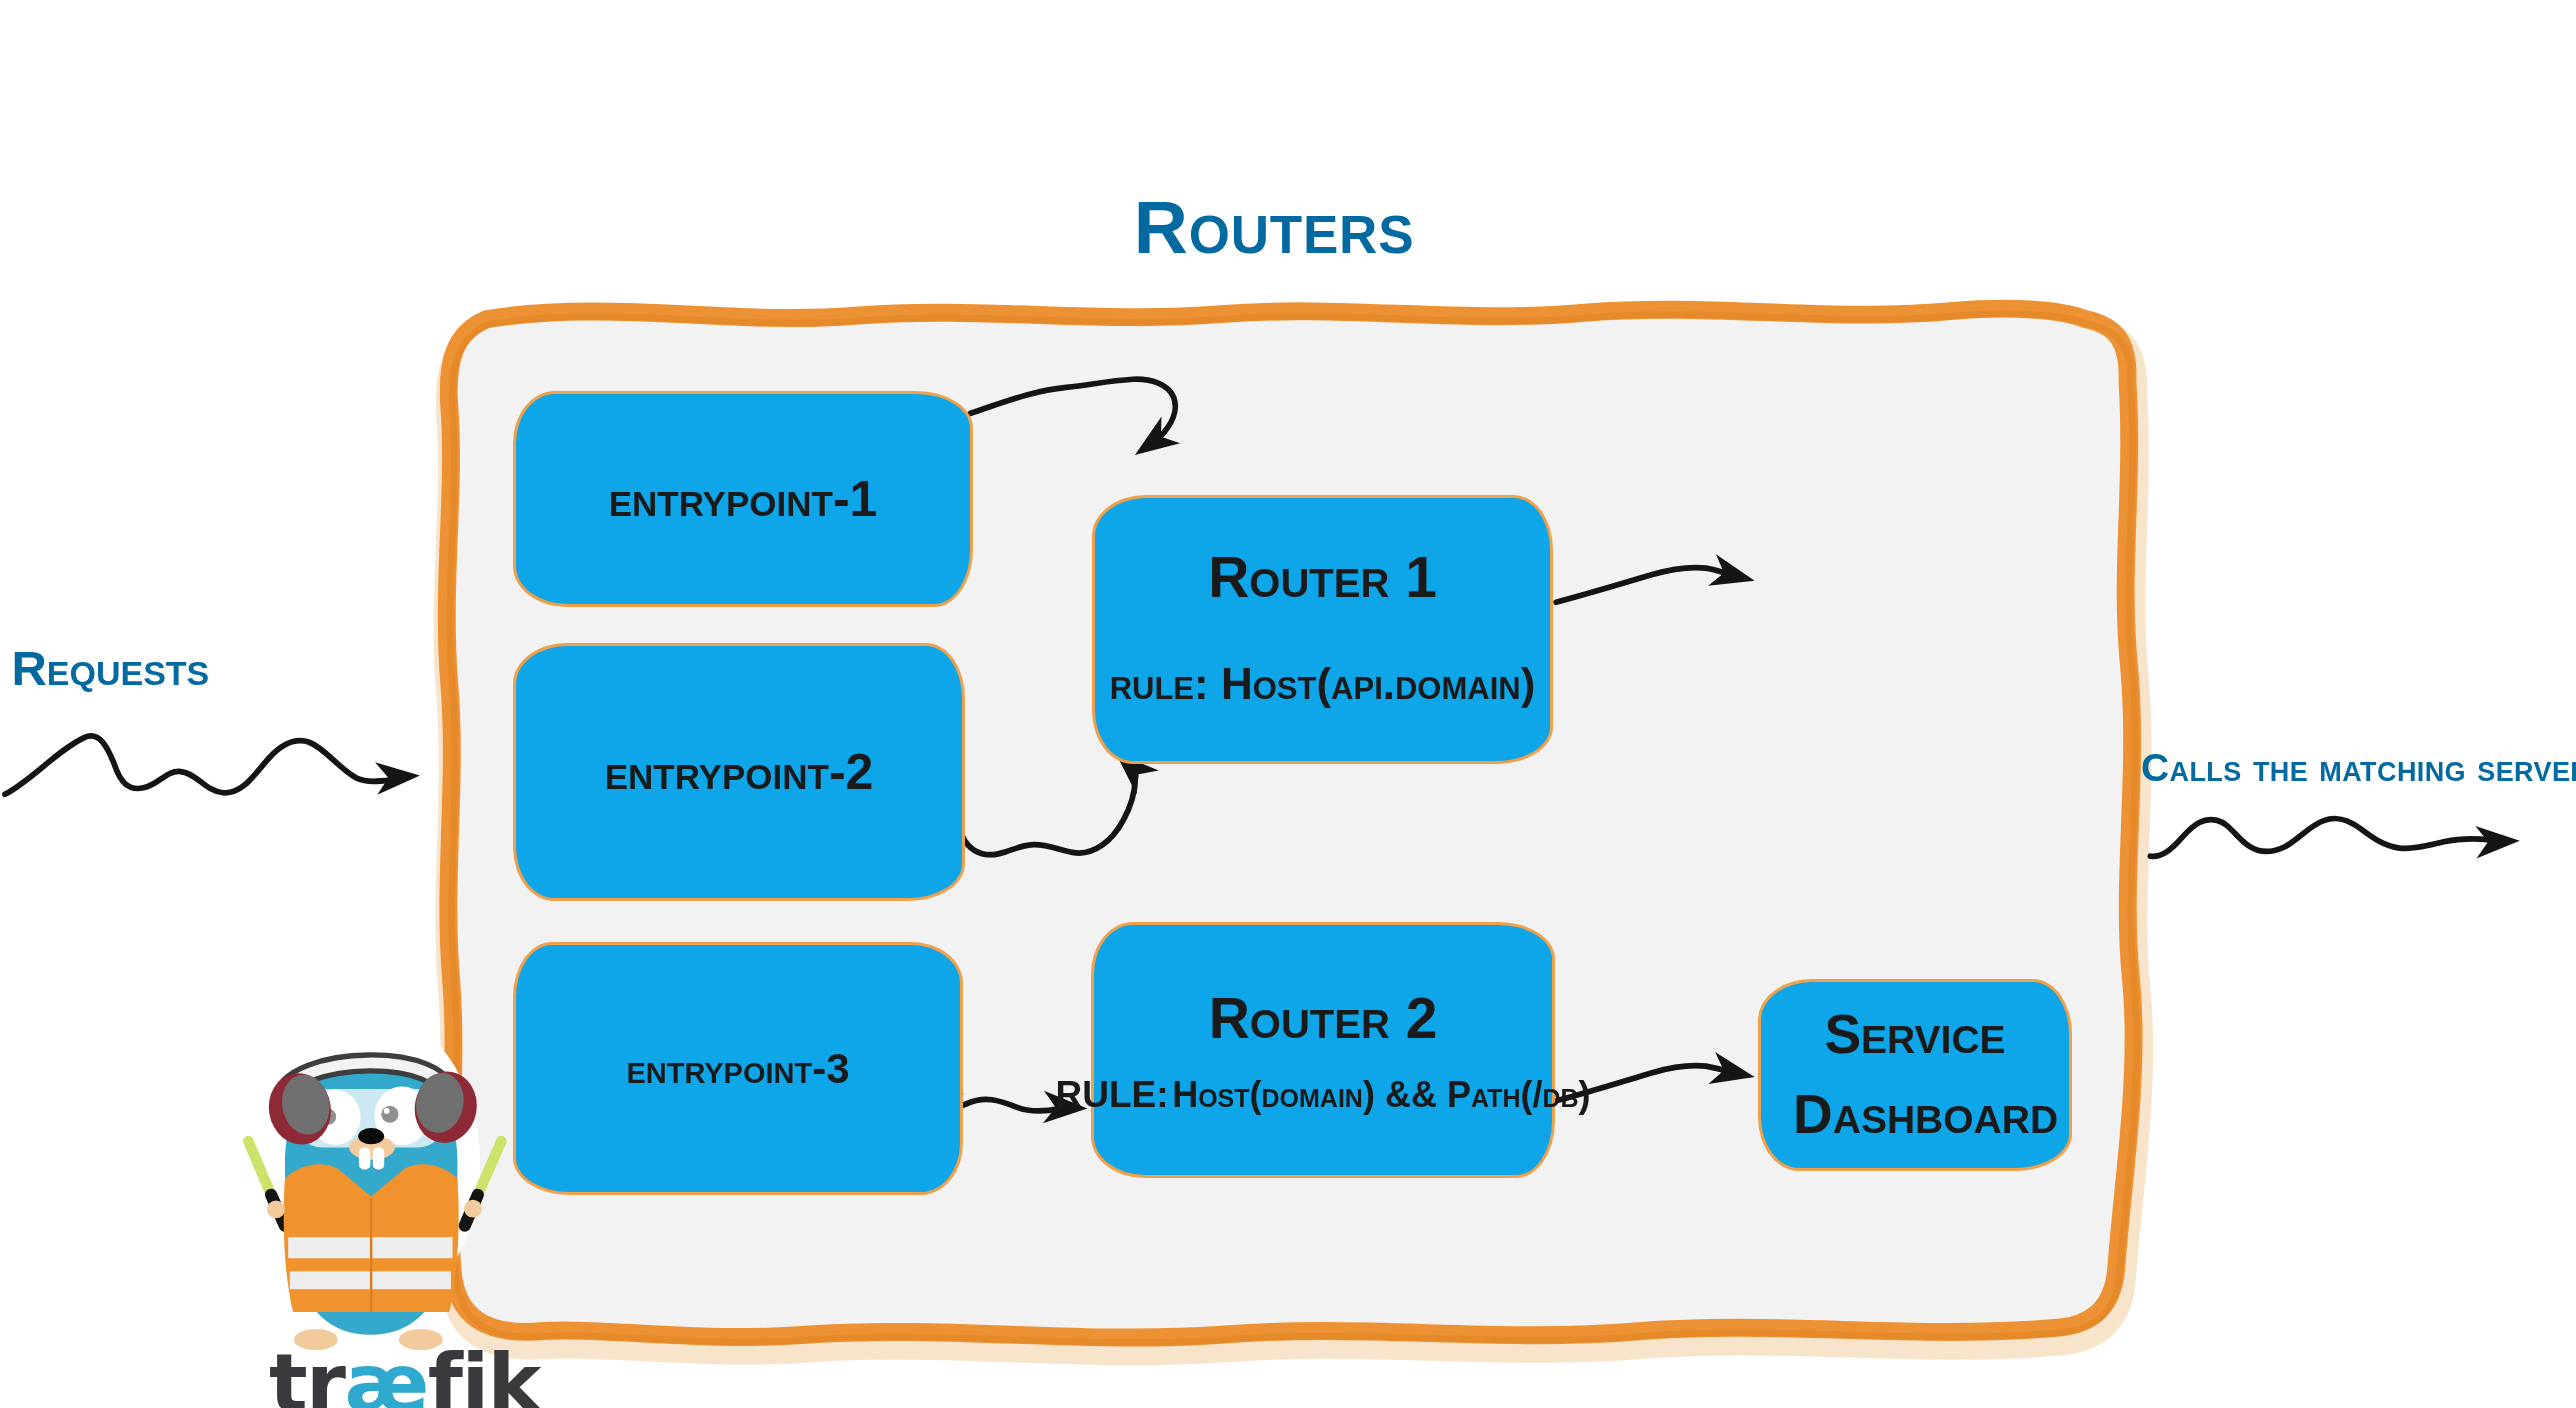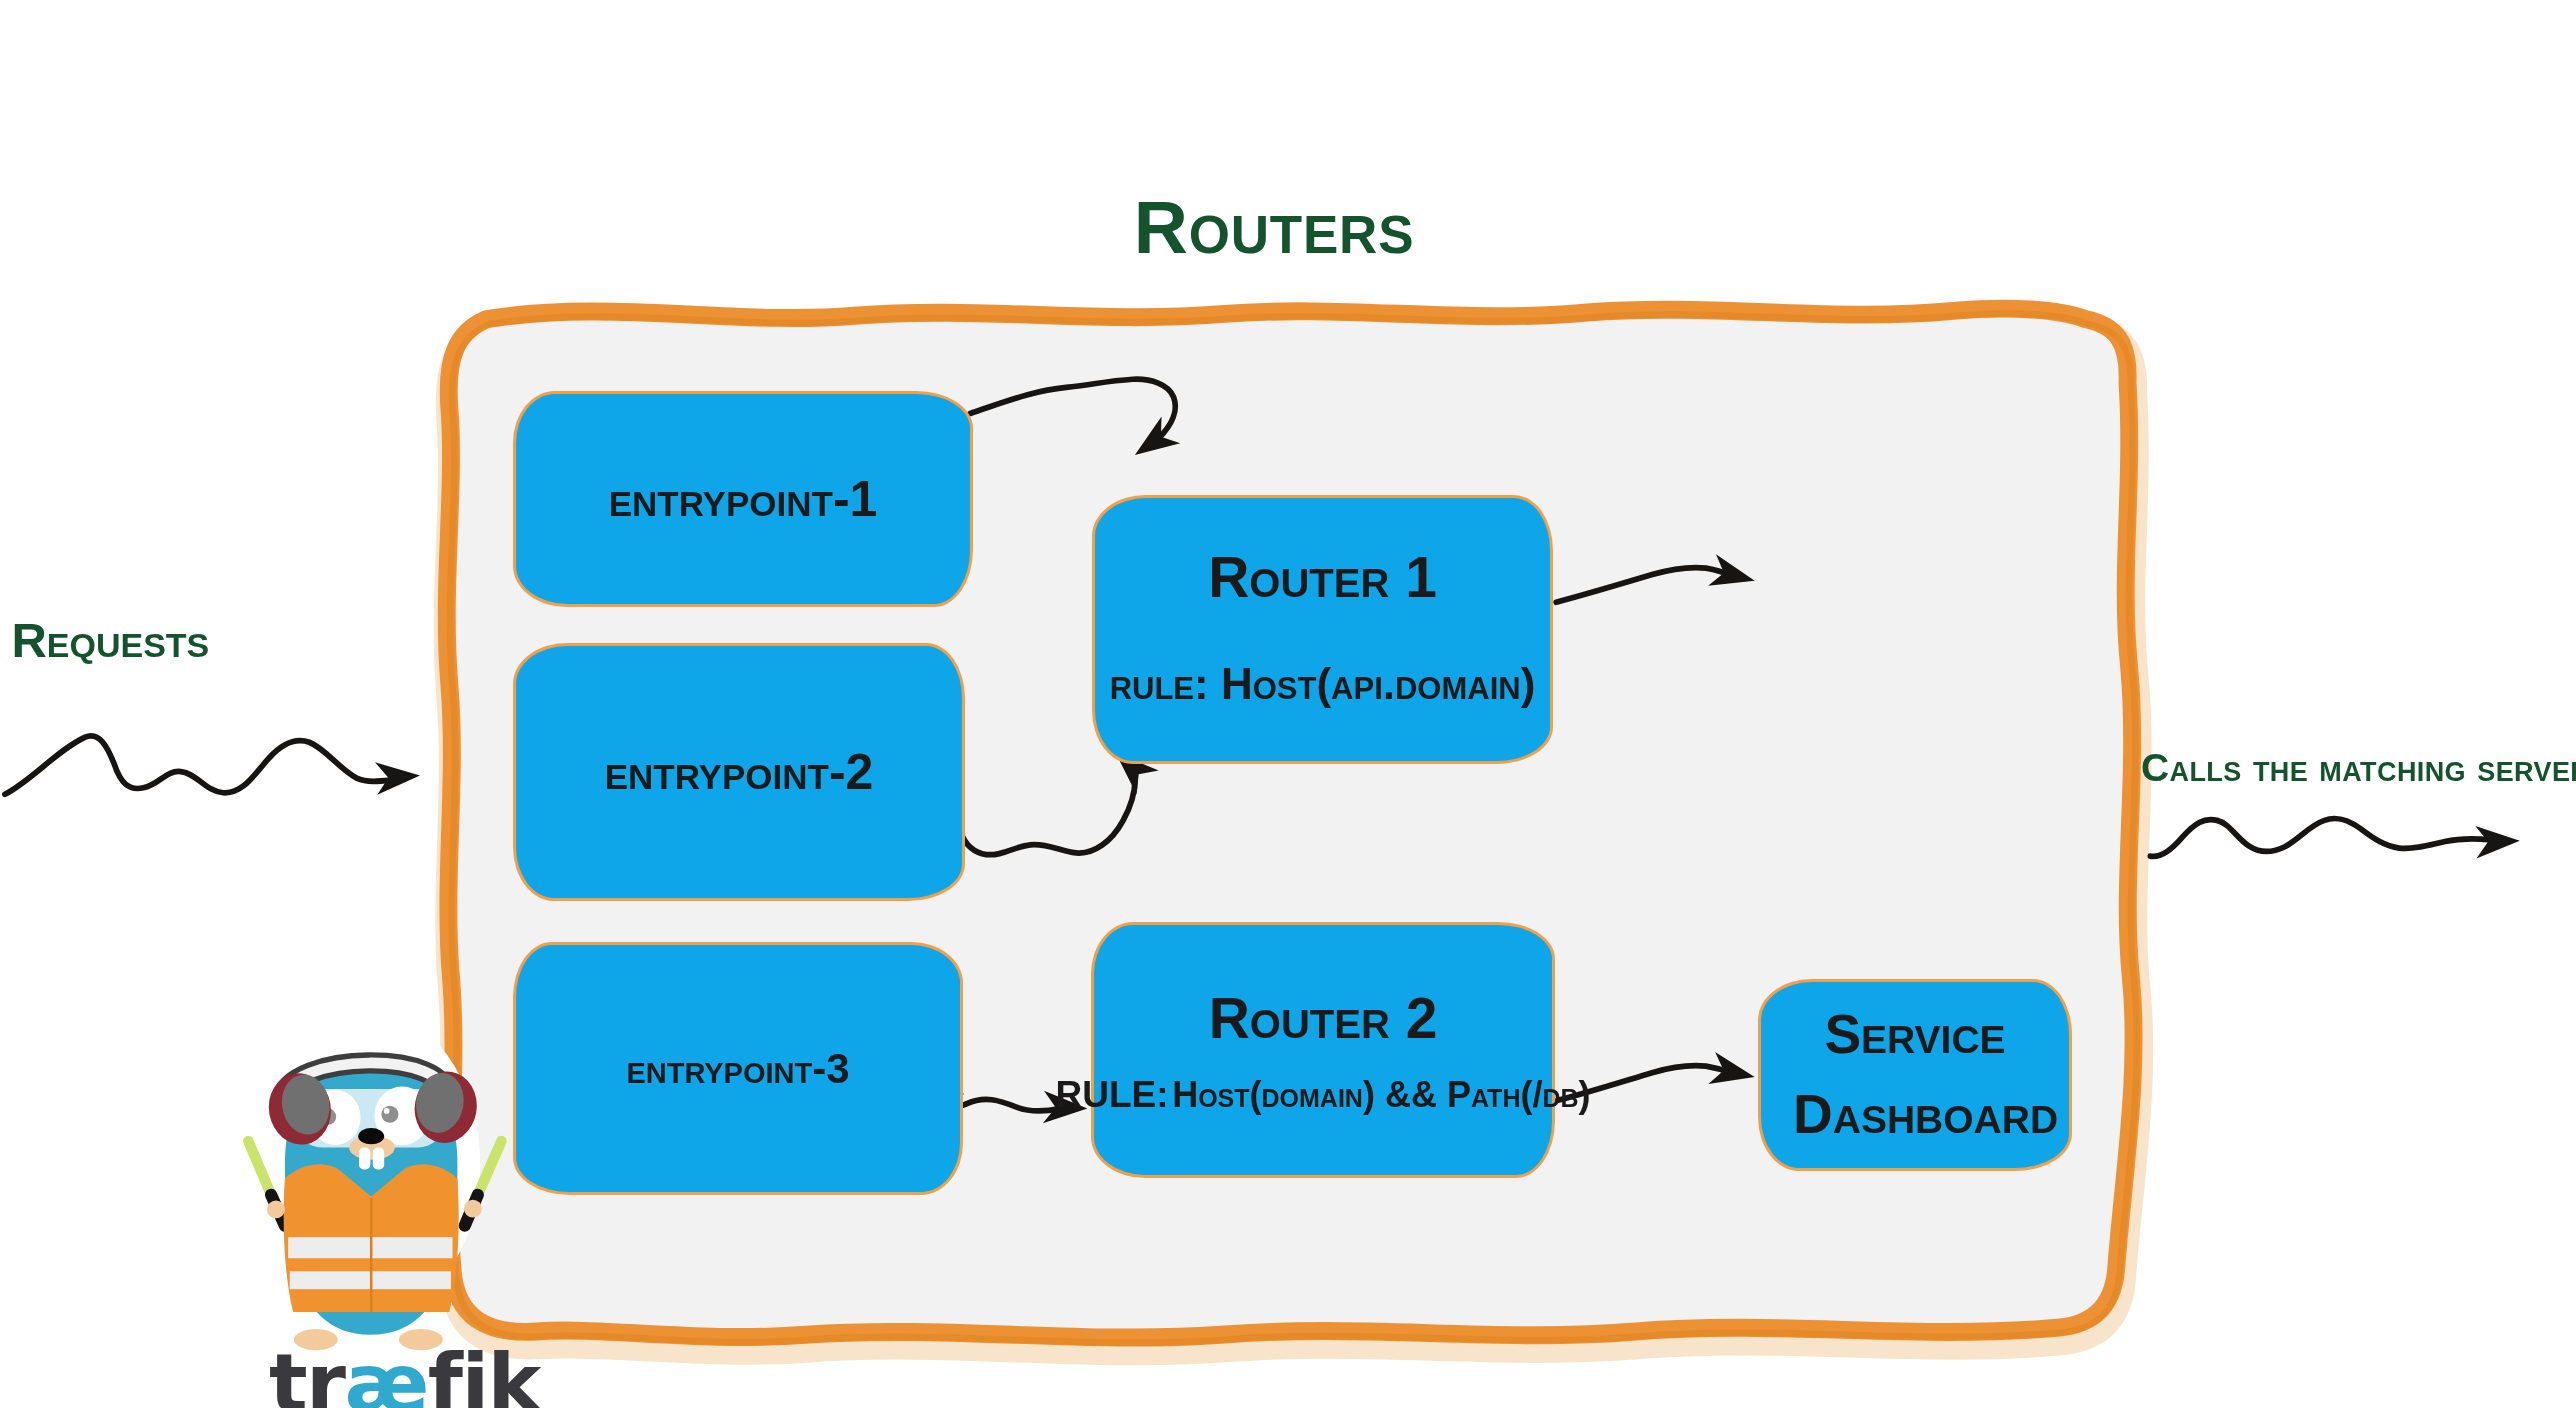--- a/index.html
+++ b/index.html
@@ -1,22 +1,22 @@
 <!DOCTYPE html>
 <html style="font-size:13px"><head>
 <meta charset="utf-8">
 <style>
   html,body{margin:0;padding:0;background:#ffffff;}
   #stage{position:relative;width:2576px;height:1408px;overflow:hidden;
          font-family:"Liberation Sans",sans-serif;color:#1a1a1a;}
   #art{position:absolute;left:0;top:0;z-index:1;}
   .txt{position:absolute;z-index:3;font-variant-caps:small-caps;font-weight:600;
-       white-space:nowrap;color:#14532d;}
+       white-space:nowrap;color:#0369a1;}
   #page-title{left:1274px;top:184px;transform:translateX(-50%);font-size:75px;letter-spacing:0.8px;}
-  #requests-label{left:11.4px;top:612px;font-size:49px;}
+  #requests-label{left:11.4px;top:640px;font-size:49px;}
   #calls-label{left:2141px;top:746px;font-size:39px;letter-spacing:0.4px;}
   .box{position:absolute;z-index:2;background:#0ea5e9;border:3.3px solid #efa04a;
        display:flex;align-items:center;justify-content:center;flex-direction:column;
        font-variant-caps:small-caps;font-weight:600;text-align:center;}
   .sk1{border-radius:42px 57px 39px 54px / 52px 37px 57px 41px;}
   .sk2{border-radius:54px 39px 57px 41px / 41px 55px 37px 54px;}
   .sk3{border-radius:39px 52px 42px 57px / 55px 41px 52px 37px;}
   #ep1{left:513px;top:391px;width:454px;height:210px;font-size:50px;}
   #ep2{left:513px;top:643px;width:446px;height:252px;font-size:50px;}
   #ep3{left:513px;top:942px;width:444px;height:247px;font-size:42px;}

